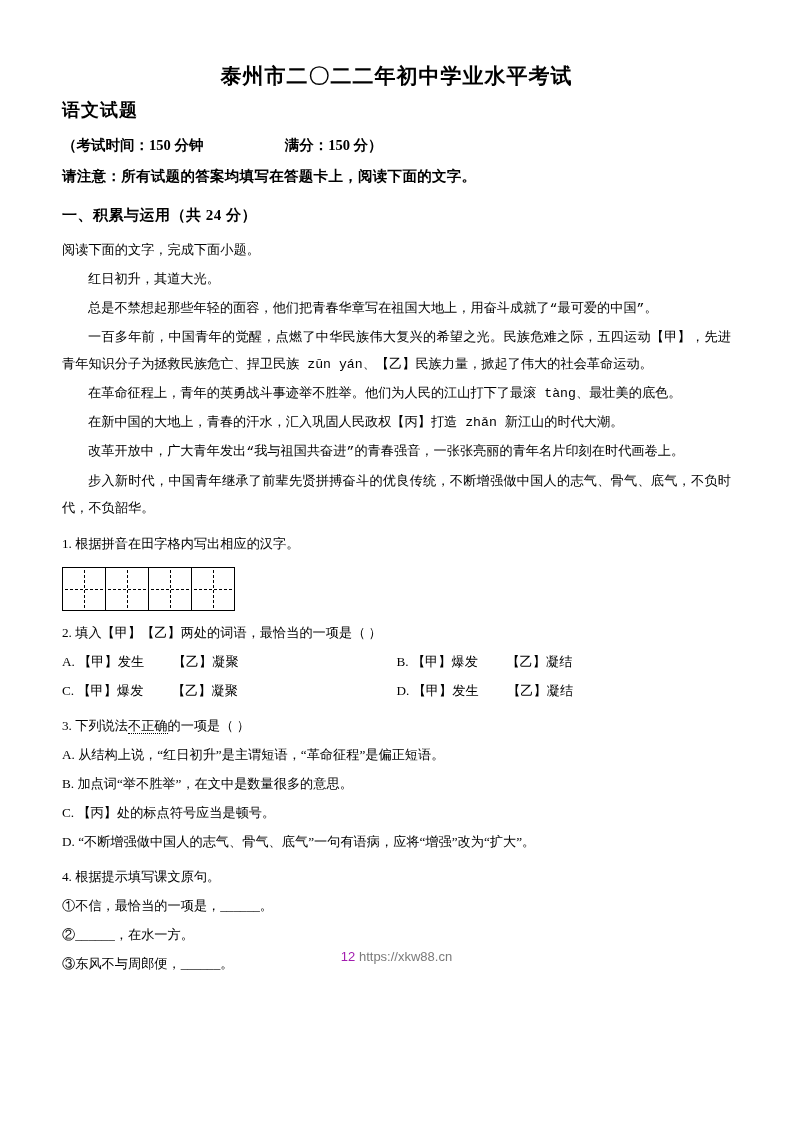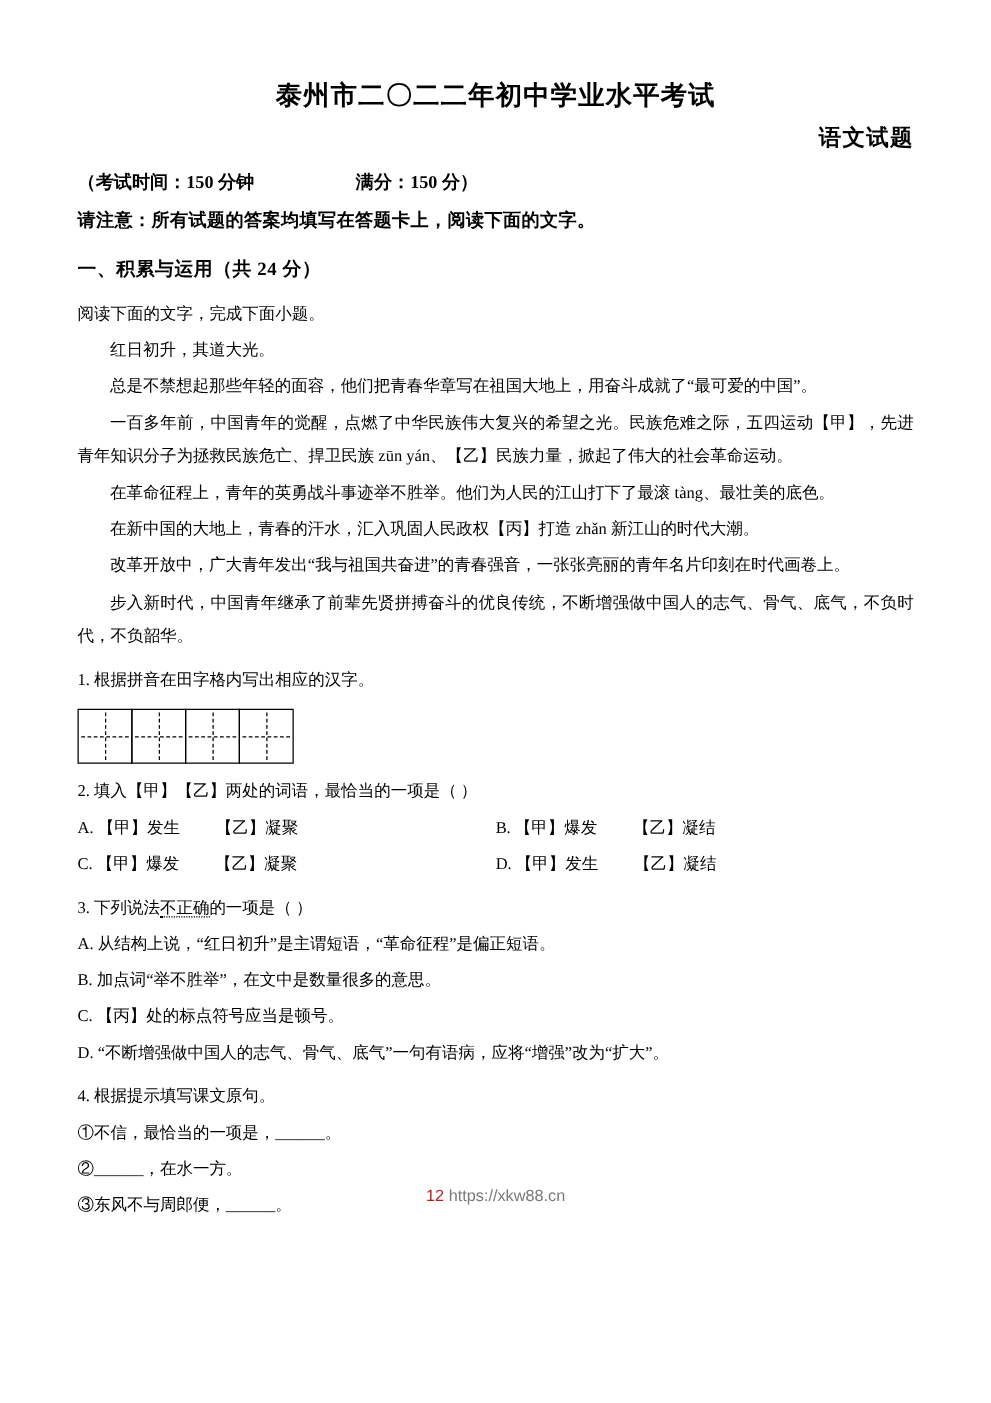--- a/index.html
+++ b/index.html
@@ -24,21 +24,21 @@
   }
   .title-main {
     text-align: center;
     font-size: 21px;
     font-weight: bold;
     letter-spacing: 1px;
     margin-top: 16px;
     margin-bottom: 8px;
   }
   .title-sub {
-    text-align: right;
+    text-align: left;
     font-size: 18px;
     font-weight: bold;
     letter-spacing: 1px;
     margin-bottom: 14px;
   }
   .exam-info {
     text-align: left;
     font-size: 14.5px;
     font-weight: bold;
     margin-bottom: 12px;
@@ -58,20 +58,21 @@
     font-weight: bold;
     margin-bottom: 12px;
     letter-spacing: 0.5px;
     margin-top: 20px;
   }
   .para {
     font-size: 13.2px;
     line-height: 2.05;
     margin: 0 0 2px 0;
     text-align: justify;
+    font-family: Liberation Mono, monospace;
   }
   .para.indent {
     text-indent: 26px;
   }
   .q {
     font-size: 13.2px;
     line-height: 2.05;
     margin: 8px 0 2px 0;
   }
   .q-sub {
@@ -129,21 +130,21 @@
   .footer {
     position: absolute;
     left: 0;
     right: 0;
     bottom: 26px;
     text-align: center;
     font-size: 13px;
     color: #7a7a7a;
     font-family: "Liberation Sans", sans-serif;
   }
-  .footer .num { color: #b91c1c; text-align: right; }
+  .footer .num { color: #a21caf; text-align: right; }
 </style>
 </head>
 <body>
 
 <div class="page">
 
   <div class="title-main">泰州市二〇二二年初中学业水平考试</div>
   <div class="title-sub">语文试题</div>
 
   <div class="exam-info">

